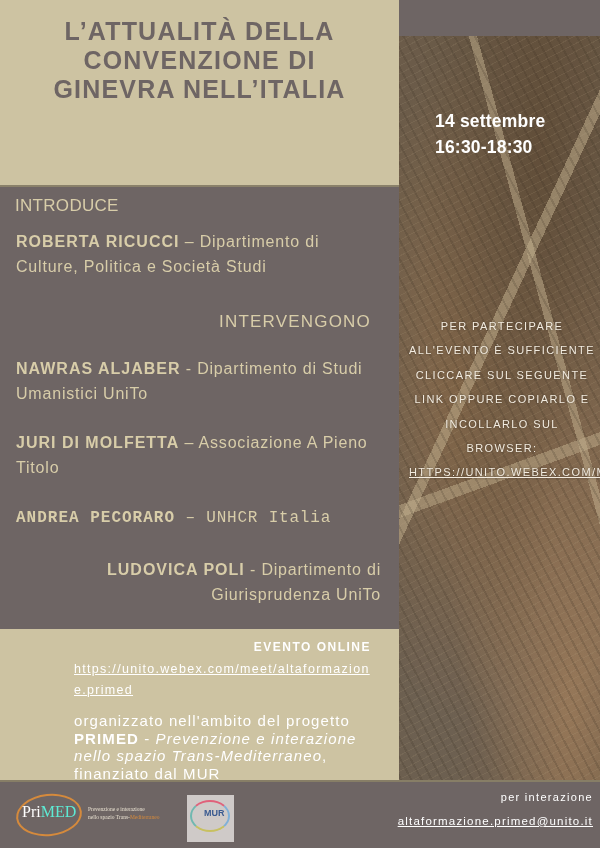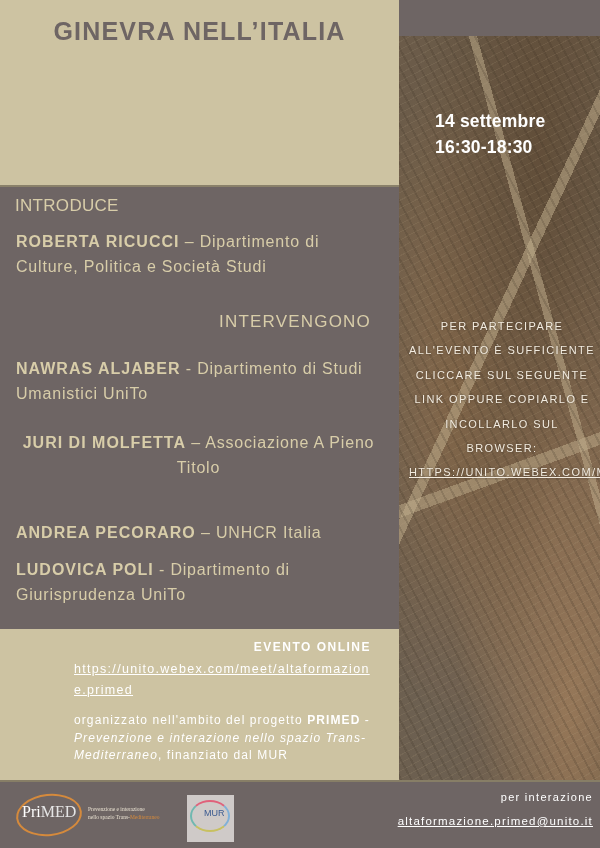--- a/index.html
+++ b/index.html
@@ -33,40 +33,42 @@
 
     .speakers { position: absolute; left: 0; top: 187px; width: 399px; height: 442px; background: #6e6564; color: #d8cda9; }
     .label-intro { position: absolute; left: 15px; top: 9px; font-size: 17px; letter-spacing: 0.3px; }
     .label-interv { position: absolute; right: 28px; top: 125px; font-size: 17px; letter-spacing: 1.2px; }
     .person { position: absolute; left: 16px; width: 365px; font-size: 16px; line-height: 25px; letter-spacing: 0.8px; }
     .person b { font-weight: bold; letter-spacing: 1px; }
 
     .online { position: absolute; left: 0; top: 629px; width: 399px; height: 151px; background: #cdc3a2; }
     .online-title { position: absolute; right: 28px; top: 11px; color: #fff; font-weight: bold; font-size: 12px; letter-spacing: 1.5px; padding-left: 36px; }
     .online-link { position: absolute; left: 74px; top: 30px; width: 302px; color: #fff; font-size: 12.5px; line-height: 21px; letter-spacing: 1.3px; text-decoration: underline; word-break: break-all; }
-    .online-desc { position: absolute; left: 74px; top: 83px; width: 310px; color: #fff; font-size: 12px; line-height: 17.5px; letter-spacing: 1.1px; }
+    .online-desc { position: absolute; left: 74px; top: 83px; width: 310px; color: #fff; font-size: 15px; line-height: 17.5px; letter-spacing: 1.1px; }
     .online-desc i { font-style: italic; }
 
     .footer { position: absolute; left: 0; top: 780px; width: 600px; height: 68px; background: #6e6564; border-top: 2px solid #877e66; }
     .primed-logo { position: absolute; left: 16px; top: 12px; width: 66px; height: 42px; border: 2px solid #d58a3c; border-radius: 50%; transform: rotate(-6deg); }
     .primed-text { position: absolute; left: 22px; top: 21px; font-family: "Liberation Serif", serif; font-size: 16px; color: #fff; }
-    .primed-text span { color: #e5e5e5; }
+    .primed-text span { color: #5eead4; }
     .primed-tag { position: absolute; left: 88px; top: 23px; font-family: "Liberation Serif", serif; font-size: 5.5px; line-height: 8px; color: #e8e0d0; }
     .primed-tag span { color: #d58a3c; }
     .mur-logo { position: absolute; left: 187px; top: 13px; width: 47px; height: 47px; background: #cfcac8; }
     .mur-ring { position: absolute; left: 3px; top: 5px; width: 40px; height: 32px; border-radius: 50%; border: 2px solid; border-color: #e0607a #7fb0d8 #c8c060 #70b8b0; }
-    .mur-text { position: absolute; left: 17px; top: 13px; font-size: 9px; font-weight: normal; color: #3a5a90; }
+    .mur-text { position: absolute; left: 17px; top: 13px; font-size: 9px; font-weight: bold; color: #3a5a90; }
     .info-label { position: absolute; right: 7px; top: 9px; color: #fff; font-size: 11px; letter-spacing: 1.3px; }
     .info-email { position: absolute; right: 7px; top: 33px; color: #fff; font-size: 11.5px; letter-spacing: 1.2px; text-decoration: underline; }
   </style>
 </head>
 <body>
 
 <div class="header">
   <div class="title">
+    <div>L’ATTUALITÀ DELLA</div>
+    <div>CONVENZIONE DI</div>
     <div>GINEVRA NELL’ITALIA</div>
   </div>
   <div class="subtitle">tavola rotonda</div>
 </div>
 
 <div class="map-panel">
   <div class="shade"></div>
   <div class="date-block">
     <div>14 settembre</div>
     <div>16:30-18:30</div>
@@ -79,27 +81,27 @@
 
 <div class="speakers">
   <div class="label-intro">INTRODUCE</div>
   <div class="person" style="top:42px;">
     <b>ROBERTA RICUCCI</b><span> – </span><span>Dipartimento di Culture, Politica e Società Studi</span>
   </div>
   <div class="label-interv">INTERVENGONO</div>
   <div class="person" style="top:169px;">
     <b>NAWRAS ALJABER</b><span> - </span><span>Dipartimento di Studi Umanistici UniTo</span>
   </div>
-  <div class="person" style="top:243px;text-align:center;">
+  <div class="person" style="top:243px;">
     <b>JURI DI MOLFETTA</b><span> – </span><span>Associazione A Pieno Titolo</span>
   </div>
-  <div class="person" style="top:333px;">
+  <div class="person" style="top:319px;font-family:Liberation Mono, monospace;">
     <b>ANDREA PECORARO</b><span> – </span><span>UNHCR Italia</span>
   </div>
-  <div class="person" style="top:370px;">
+  <div class="person" style="top:370px;text-align:right;">
     <b>LUDOVICA POLI</b><span> - </span><span>Dipartimento di Giurisprudenza UniTo</span>
   </div>
 </div>
 
 <div class="online">
   <div class="online-title">EVENTO ONLINE</div>
   <a class="online-link">https://unito.webex.com/meet/altaformazione.primed</a>
   <div class="online-desc">
     <span>organizzato nell'ambito del progetto </span><b>PRIMED</b><span> - </span><i>Prevenzione e interazione nello spazio Trans-Mediterraneo</i><span>, finanziato dal MUR</span>
   </div>

